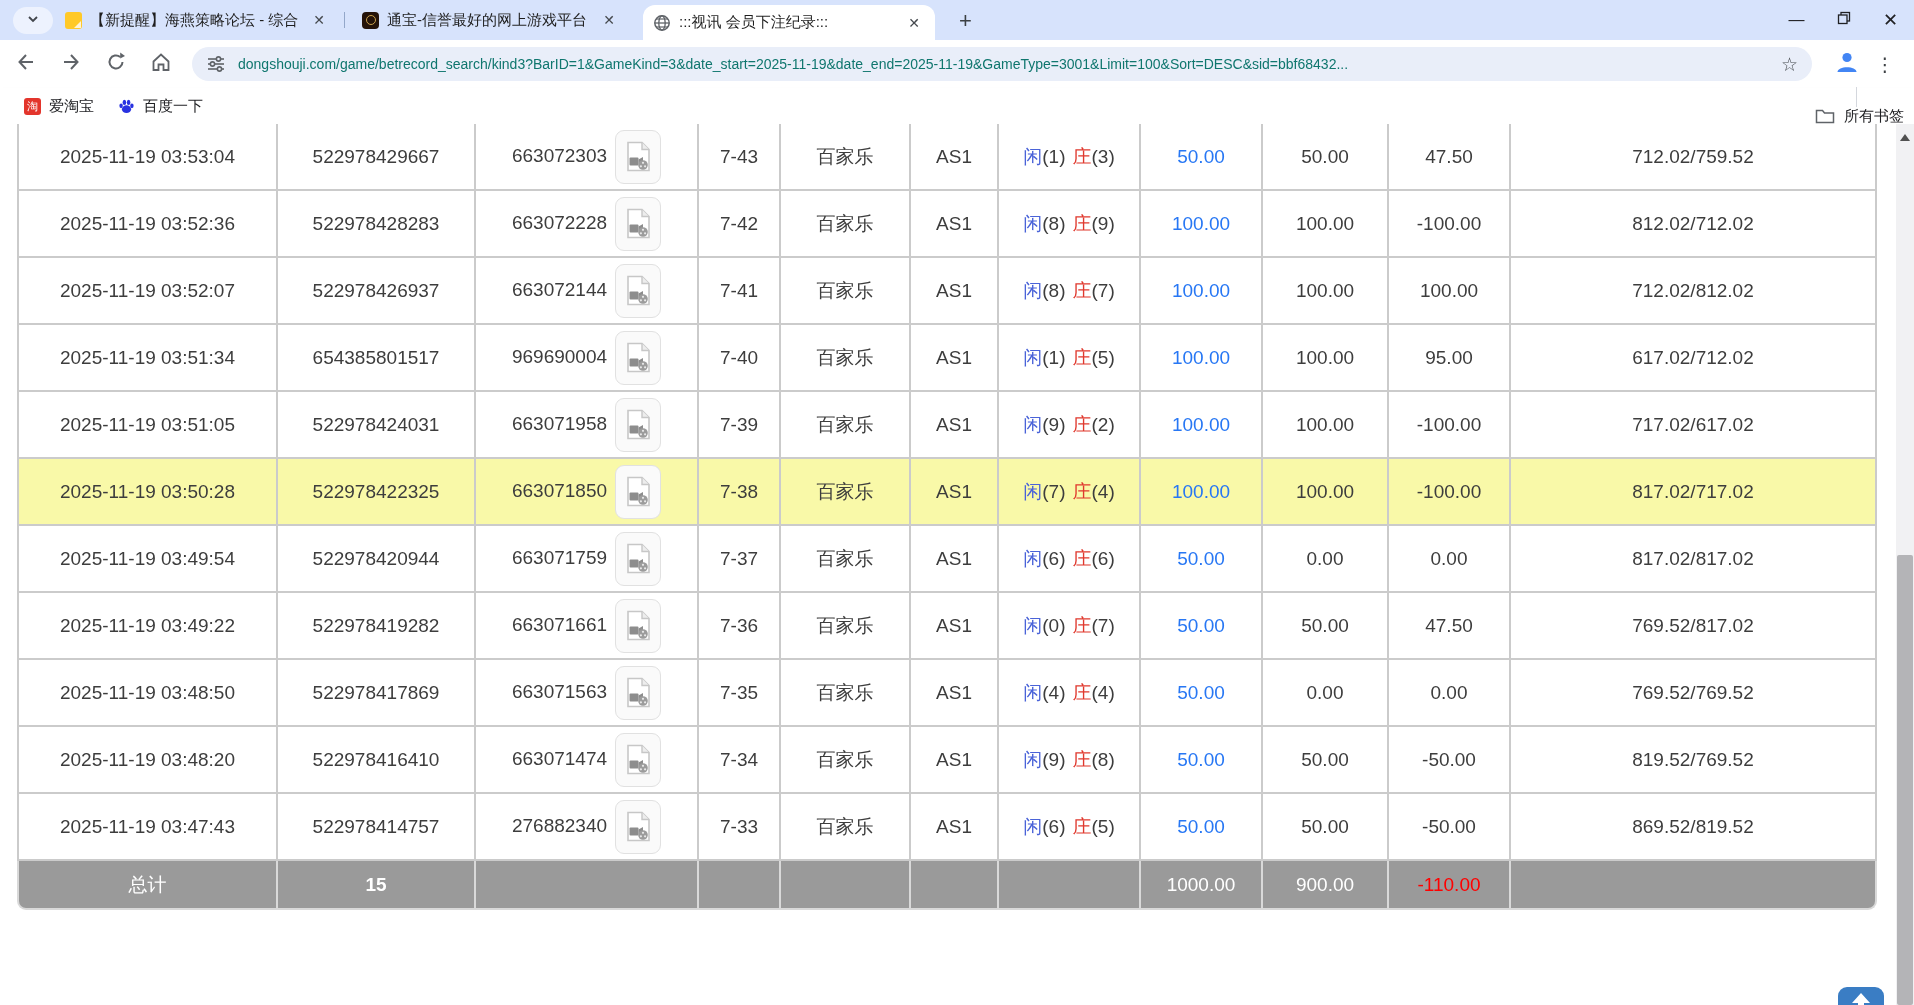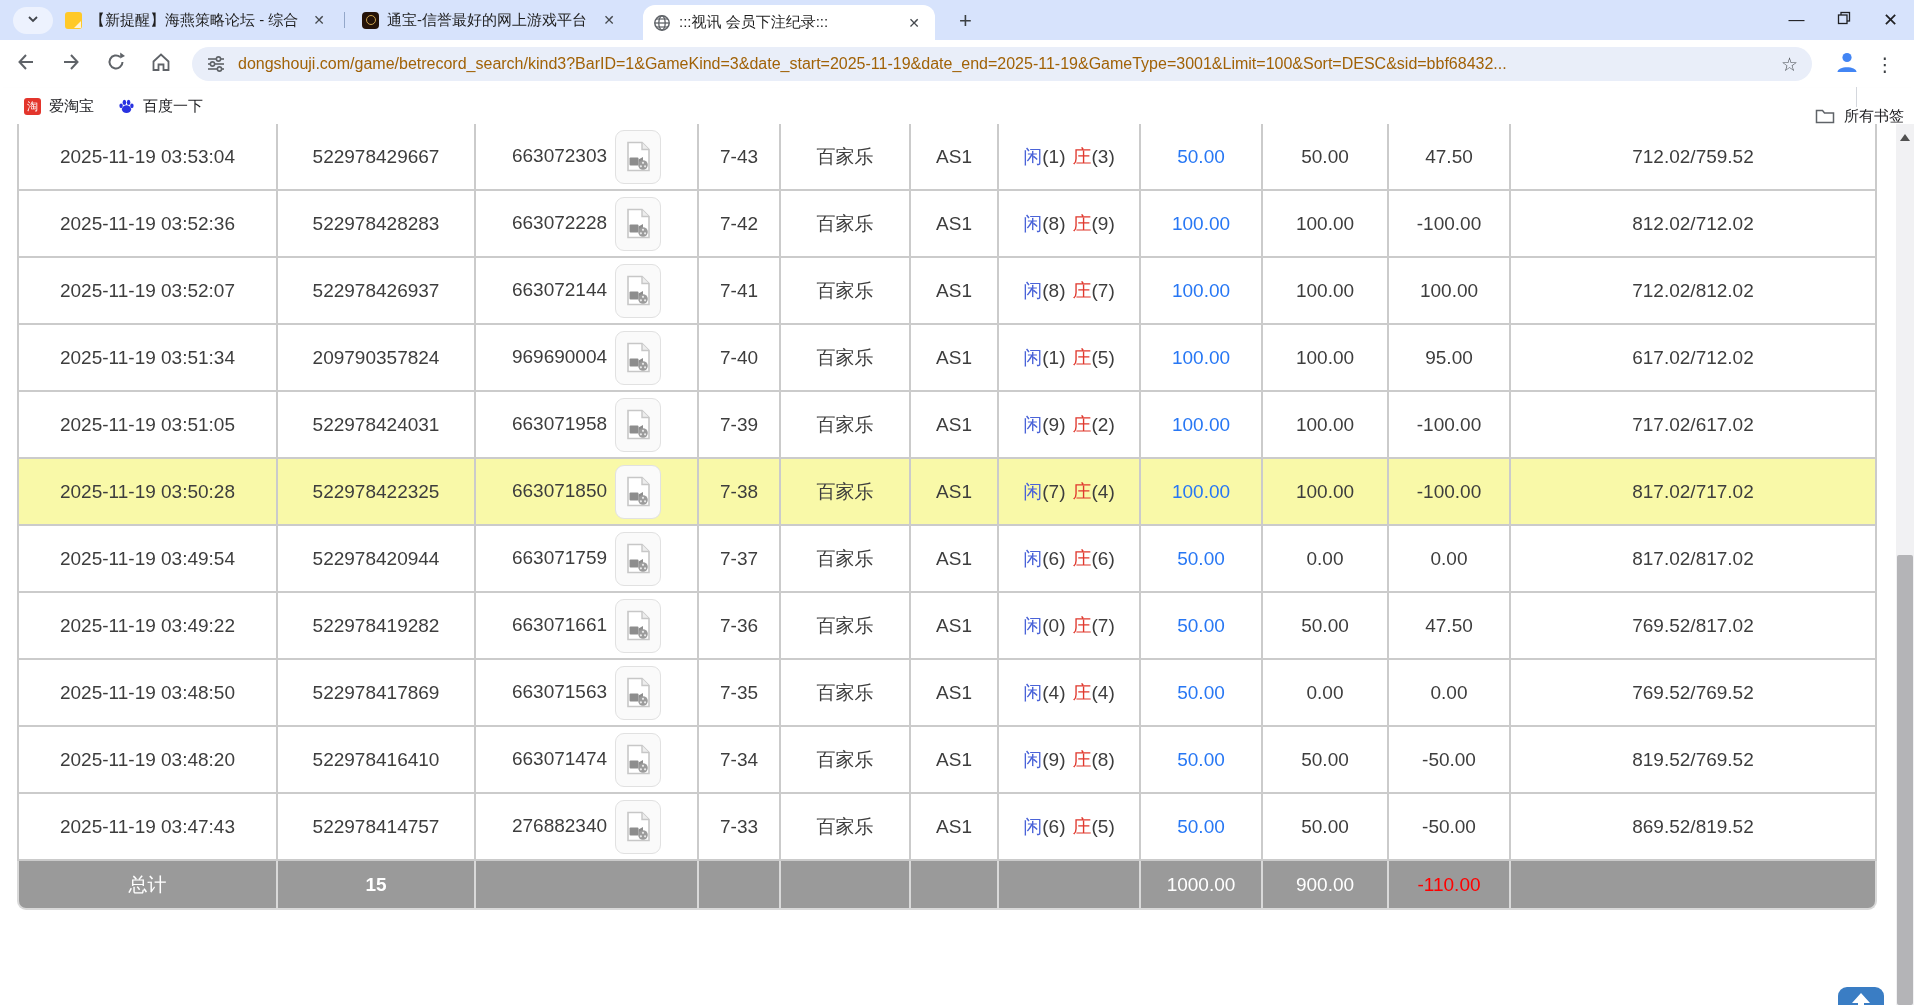--- a/index.html
+++ b/index.html
@@ -31,21 +31,21 @@
   .ic-tongbao:after { content:""; position:absolute; left:3.5px; top:3.5px; width:8px; height:8px;
     border:1.5px solid #c9a14c; border-radius:50%; }
 
   
   .toolbar { position:absolute; top:40px; left:0; width:100%; height:48px; background:#fff;
     display:flex; align-items:center; }
   .nav-btn { width:38px; height:38px; margin-left:7px; border-radius:50%; display:flex;
     align-items:center; justify-content:center; cursor:pointer; flex:0 0 auto; }
   .omnibox { position:relative; margin-left:12px; width:1620px; height:34px; background:#e9eef9;
     border-radius:17px; display:flex; align-items:center; padding:0 14px; cursor:text; }
-  .omni-url { margin-left:12px; font-size:16px; color:#a16207; white-space:nowrap; overflow:hidden; flex:1; }
+  .omni-url { margin-left:12px; font-size:14px; color:#0f766e; white-space:nowrap; overflow:hidden; flex:1; }
   .omni-star { font-size:19px; color:#474b50; margin-left:8px; cursor:pointer; }
   .avatar-btn { margin-left:18px; width:34px; height:34px; border-radius:50%; display:flex;
     align-items:center; justify-content:center; cursor:pointer; }
   .kebab { margin-left:6px; width:30px; height:34px; font-size:19px; color:#3c4043; display:flex;
     align-items:center; justify-content:center; cursor:pointer; }
 
   
   .bookmarks { position:absolute; top:88px; left:0; width:100%; height:36px; background:#fff;
     display:flex; align-items:center; box-shadow:0 1px 0 #d9dde4, 0 3px 5px rgba(0,0,0,.05); }
   .bm-item { display:flex; align-items:center; gap:8px; margin-left:24px; cursor:pointer; }
@@ -324,21 +324,21 @@
     <td>百家乐</td>
     <td>AS1</td>
     <td><span class="xian">闲</span>(8)<span class="zhuang">庄</span>(7)</td>
     <td><a class="amt-link">100.00</a></td>
     <td>100.00</td>
     <td class="">100.00</td>
     <td>712.02/812.02</td>
   </tr>
           <tr class="">
     <td>2025-11-19 03:51:34</td>
-    <td>209790357824</td>
+    <td>654385801517</td>
     <td><span>969690004</span><span class="video-btn">
                 <span style="display:flex;">
                   <svg width="25" height="31" viewBox="0 0 25 31">
   <path d="M2 1.5 h14 l7 7 v21 h-21 z" fill="#ffffff" stroke="#c7c7c7" stroke-width="1.6"></path>
   <path d="M16 1.5 v7 h7" fill="#ededed" stroke="#c7c7c7" stroke-width="1.4"></path>
   <rect x="3.5" y="16.5" width="9" height="8" rx="1" fill="#8d8d8d"></rect>
   <polygon points="12.5,18.5 17,16 17,25 12.5,22.5" fill="#8d8d8d"></polygon>
   <circle cx="17" cy="24" r="4.8" fill="#9c9c9c"></circle>
   <circle cx="17" cy="21.8" r="1.1" fill="#e8e8e8"></circle>
   <circle cx="14.9" cy="25.3" r="1.1" fill="#e8e8e8"></circle>

